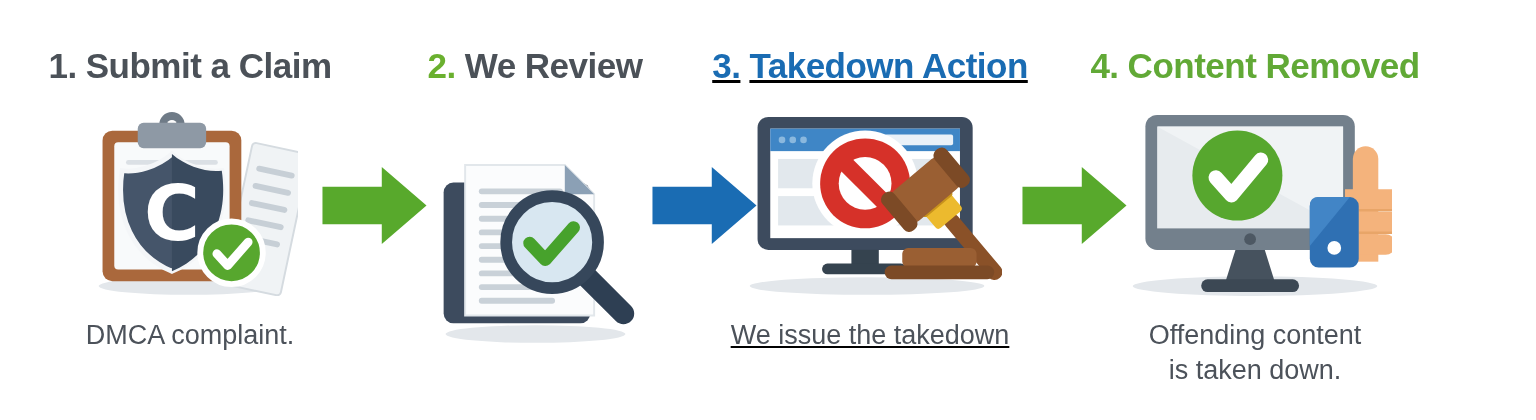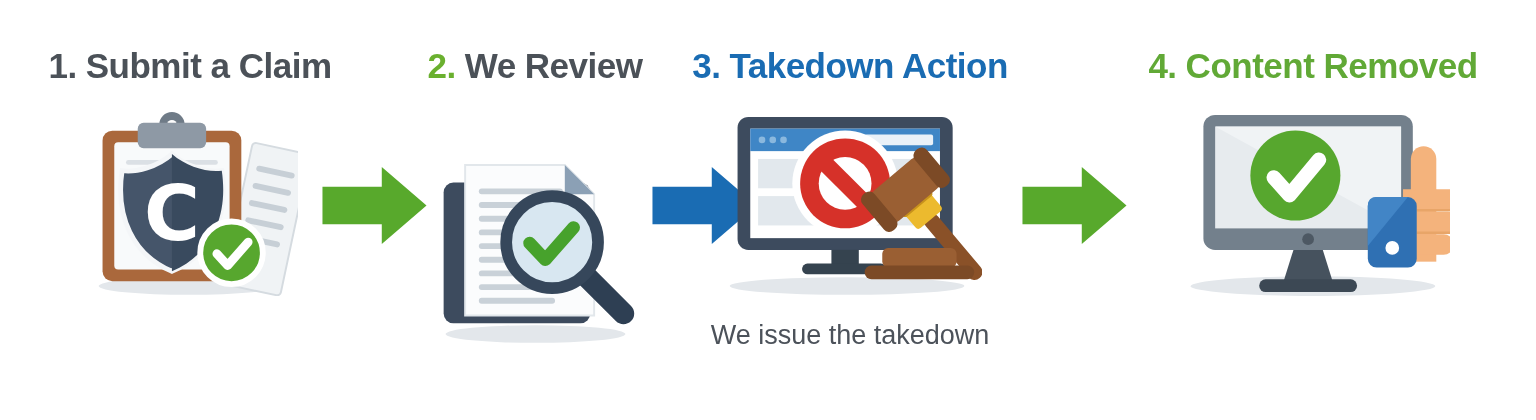--- a/index.html
+++ b/index.html
@@ -4,21 +4,21 @@
 <style>
   html,body{margin:0;padding:0;background:#ffffff;}
   #canvas{position:relative;width:1536px;height:420px;background:#ffffff;overflow:hidden;
           font-family:"Liberation Sans",sans-serif;}
   .step{position:absolute;top:44px;width:344px;display:flex;flex-direction:column;align-items:center;}
   .step-title{font-size:35px;font-weight:700;letter-spacing:-0.5px;white-space:nowrap;line-height:44px;}
   .step-title .num{margin-right:9px;}
   .icon-wrap{height:196px;margin-top:12px;display:flex;align-items:flex-end;justify-content:center;}
   .caption{margin-top:22px;font-size:27px;line-height:1.3;color:#4c525a;text-align:center;}
   .arrow{position:absolute;top:167px;width:105px;height:77px;}
-  .s1{left:18px;} .s2{left:363px;gap:48px;} .s3{left:678px;} .s4{left:1141px;}
+  .s1{left:18px;} .s2{left:363px;gap:48px;} .s3{left:698px;text-decoration:underline;} .s4{left:1083px;}
   .a1{left:322px;} .a2{left:652px;} .a3{left:1022px;}
 </style>
 </head>
 <body>
 
 <div id="canvas">
 
   <div class="step s1">
     <div class="step-title">
       <span class="num" style="color: rgb(75, 81, 88);">1.</span><span style="color: rgb(75, 81, 88);">Submit a Claim</span>
@@ -44,20 +44,21 @@
         <rect x="44" y="56" width="94" height="5" rx="2.5" fill="#dbe0e5"></rect>
         <rect x="44" y="66" width="94" height="5" rx="2.5" fill="#dbe0e5"></rect>
         <path d="M91 50 C106 63 127 69 142 67 C149 114 131 153 91 170 C51 153 33 114 40 67 C55 69 76 63 91 50 Z" fill="#45556a" stroke="#f4f6f8" stroke-width="5"></path>
         <path d="M91 50 C106 63 127 69 142 67 C149 114 131 153 91 170 L91 50 Z" fill="#394a5e"></path>
         <text x="91" y="138" text-anchor="middle" font-family="DejaVu Sans, sans-serif" font-size="78" font-weight="bold" fill="#ffffff">C</text>
         <circle cx="152" cy="151" r="32" fill="#57a72e" stroke="#ffffff" stroke-width="6"></circle>
         <path d="M137 152 l11 12 l21 -24" fill="none" stroke="#ffffff" stroke-width="9" stroke-linecap="round" stroke-linejoin="round"></path>
       </svg>
     </div>
     <div class="caption">
+      <div>DMCA complaint.</div>
     </div>
   </div>
 
   <svg class="arrow a1" viewBox="0 0 100 74">
     <polygon points="0,19 57,19 57,0 100,37 57,74 57,55 0,55" style="fill: rgb(88, 169, 44);"></polygon>
   </svg>
 
   <div class="step s2">
     <div class="step-title">
       <span class="num" style="color: rgb(106, 176, 47);">2.</span><span style="color: rgb(75, 81, 88);">We Review</span>
@@ -161,15 +162,19 @@
           <rect x="238" y="109" width="50" height="21" rx="10.5" fill="#f4b37c"></rect>
           <rect x="238" y="132" width="46" height="21" rx="10.5" fill="#f4b37c"></rect>
           <line x1="246" y1="107.5" x2="288" y2="107.5" stroke="#e8a568" stroke-width="2.5"></line>
           <line x1="246" y1="130.5" x2="284" y2="130.5" stroke="#e8a568" stroke-width="2.5"></line>
           <rect x="196" y="94" width="50" height="72" rx="9" fill="#2f70b3"></rect>
           <path d="M205 94 h32 l-41 50 v-41 q0 -9 9 -9 Z" fill="#4285c6"></path>
           <circle cx="221" cy="146" r="7" fill="#ffffff"></circle>
         </g>
       </svg>
     </div>
+    <div class="caption">
+      <div>Offending content</div>
+      <div>is taken down.</div>
+    </div>
   </div>
 
 </div>
 
 </body></html>

